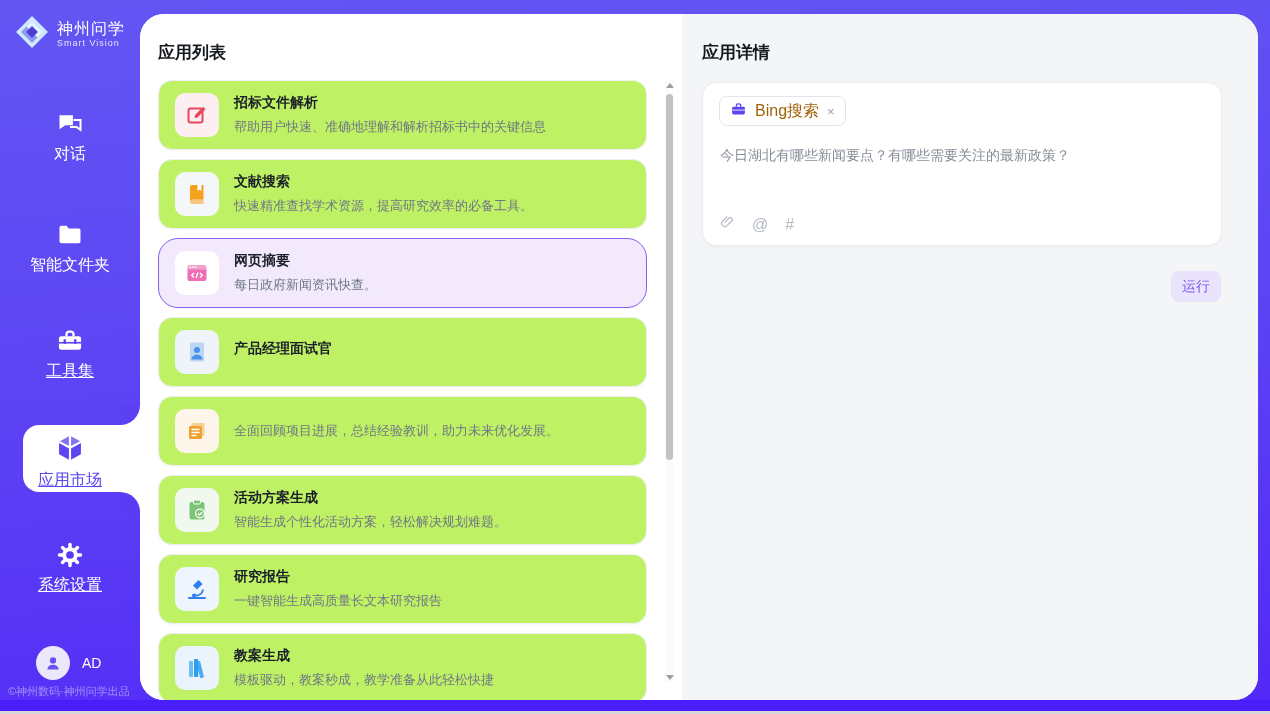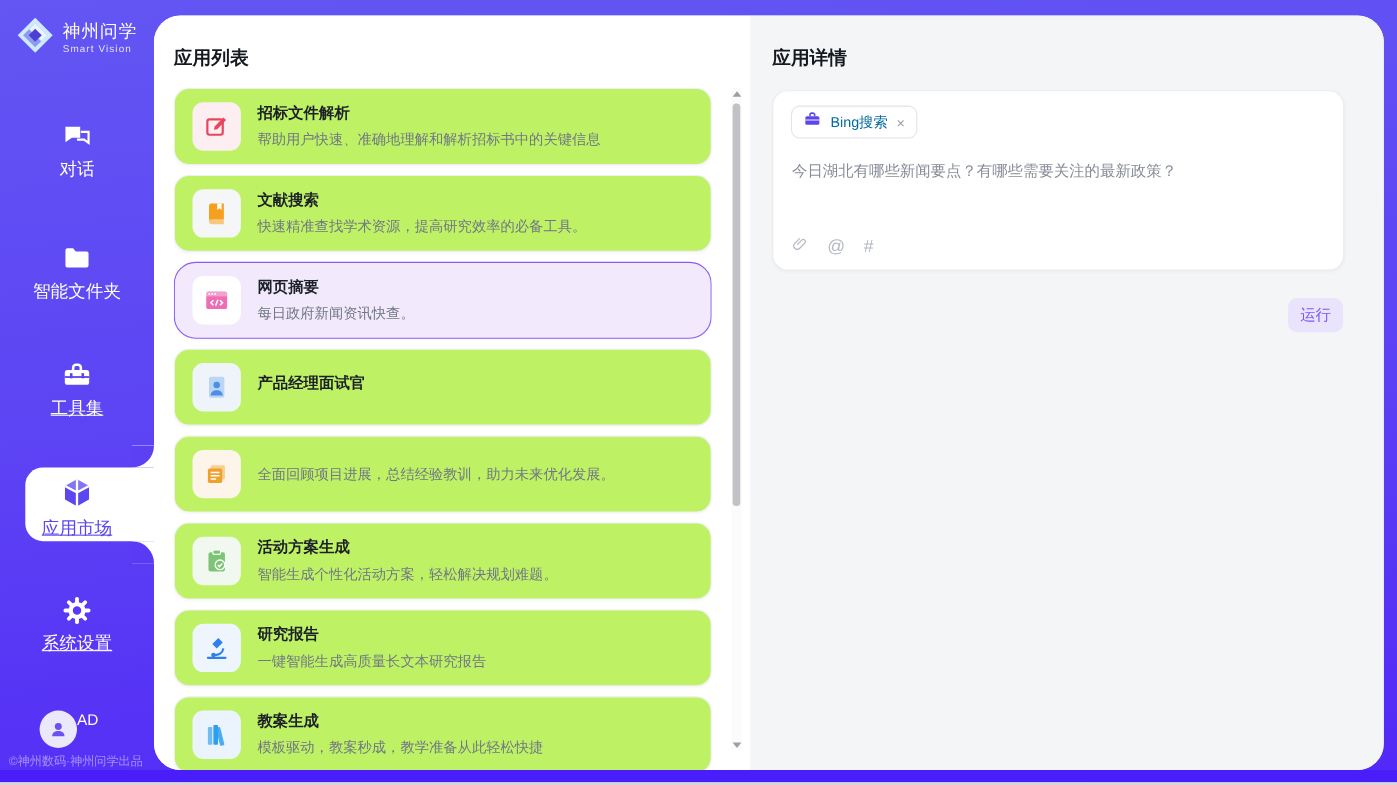--- a/index.html
+++ b/index.html
@@ -28,21 +28,21 @@
   .active-pill { position:absolute; left:23px; top:425px; width:117px; height:67px;
     background:#fff; border-radius:16px 0 0 16px; }
   .curve { position:absolute; left:120px; width:20px; height:20px; background:#fff; overflow:hidden; }
   .curve.top { top:405px; } .curve.bottom { top:492px; }
   .curve .inner { width:100%; height:100%; }
   .curve.top .inner { background:#5c40f4; border-bottom-right-radius:100%; }
   .curve.bottom .inner { background:#5a3af5; border-top-right-radius:100%; }
   .nav-market { top:432px; z-index:2; }
   .nav-market .nav-label { color:#5b46f0; text-decoration:underline; }
 
-  .user-row { position:absolute; left:36px; top:646px; display:flex; align-items:flex-start; cursor:pointer; }
+  .user-row { position:absolute; left:36px; top:646px; display:flex; align-items:center; gap:12px; cursor:pointer; }
   .avatar { width:34px; height:34px; border-radius:50%; background:#ece8fb; display:flex; align-items:center; justify-content:center; }
   .user-initials { color:#fff; font-size:14px; }
   .side-footer { position:absolute; left:8px; top:684px; color:rgba(255,255,255,.45); font-size:11px; white-space:nowrap; }
 
   
   .main { position:absolute; left:140px; top:14px; width:1118px; height:686px;
     border-radius:24px; overflow:hidden; display:flex; background:#fff; }
   .panel-title { font-size:17px; font-weight:bold; color:#15181f; }
 
   
@@ -67,21 +67,21 @@
   .tri-down { width:0; height:0; border-left:4px solid transparent; border-right:4px solid transparent; border-top:5px solid #9aa0a8; }
   .sb-thumb { position:absolute; left:1px; top:14px; width:7px; height:366px; background:#c2c2c6; border-radius:4px; cursor:pointer; }
 
   
   .detail-panel { flex:1; background:#f4f5f7; position:relative; }
   .detail-panel .panel-title { position:absolute; left:20px; top:27px; }
   .detail-card { position:absolute; left:20px; top:68px; width:520px; height:164px;
     background:#fff; border:1px solid #ececf1; border-radius:14px; box-shadow:0 1px 3px rgba(30,30,60,.04); }
   .tool-tag { position:absolute; left:16px; top:13px; height:30px; display:inline-flex; align-items:center; gap:8px;
     border:1px solid #e3e3e9; border-radius:8px; padding:0 10px; background:#fff; cursor:pointer; }
-  .tool-tag .tag-label { font-size:13px; color:#0369a1; }
+  .tool-tag .tag-label { font-size:16px; color:#a16207; }
   .tag-close { color:#9aa0ab; font-size:13px; cursor:pointer; line-height:1; }
   .query-text { position:absolute; left:17px; top:62px; right:16px; font-size:14px; color:#878d98; line-height:20px; }
   .input-tools { position:absolute; left:17px; top:131px; display:flex; align-items:center; gap:17px; color:#b4b9c3; }
   .input-tools .glyph { font-size:16px; cursor:pointer; }
   .run-btn { position:absolute; right:37px; top:257px; width:50px; height:31px; border:none;
     background:#eae3fc; color:#7a5af5; font-size:14px; border-radius:8px; cursor:pointer;
     font-family:inherit; display:flex; align-items:center; justify-content:center; }
 </style>
 </head>
 <body>

